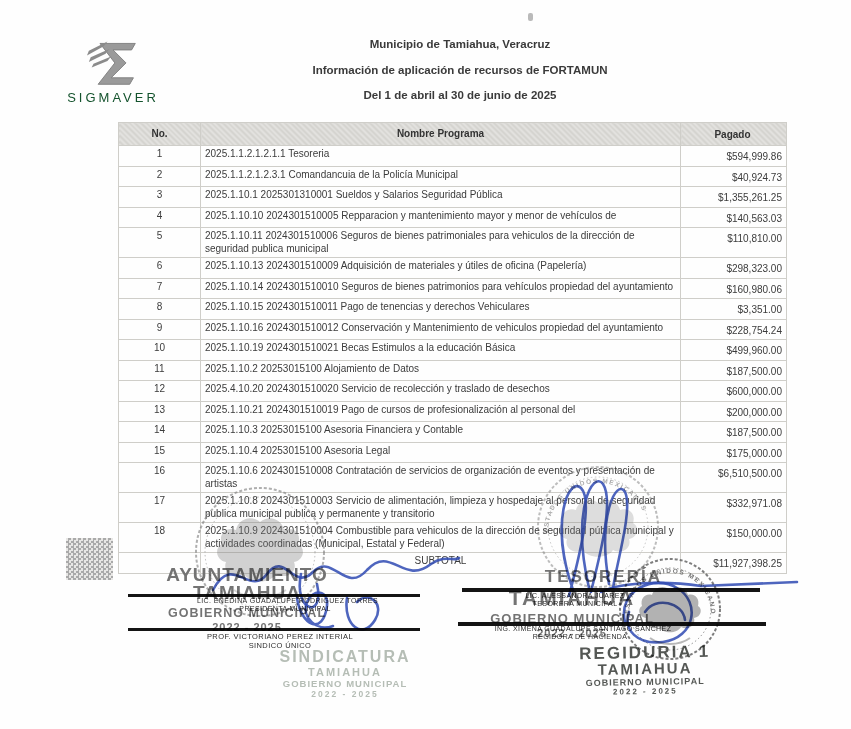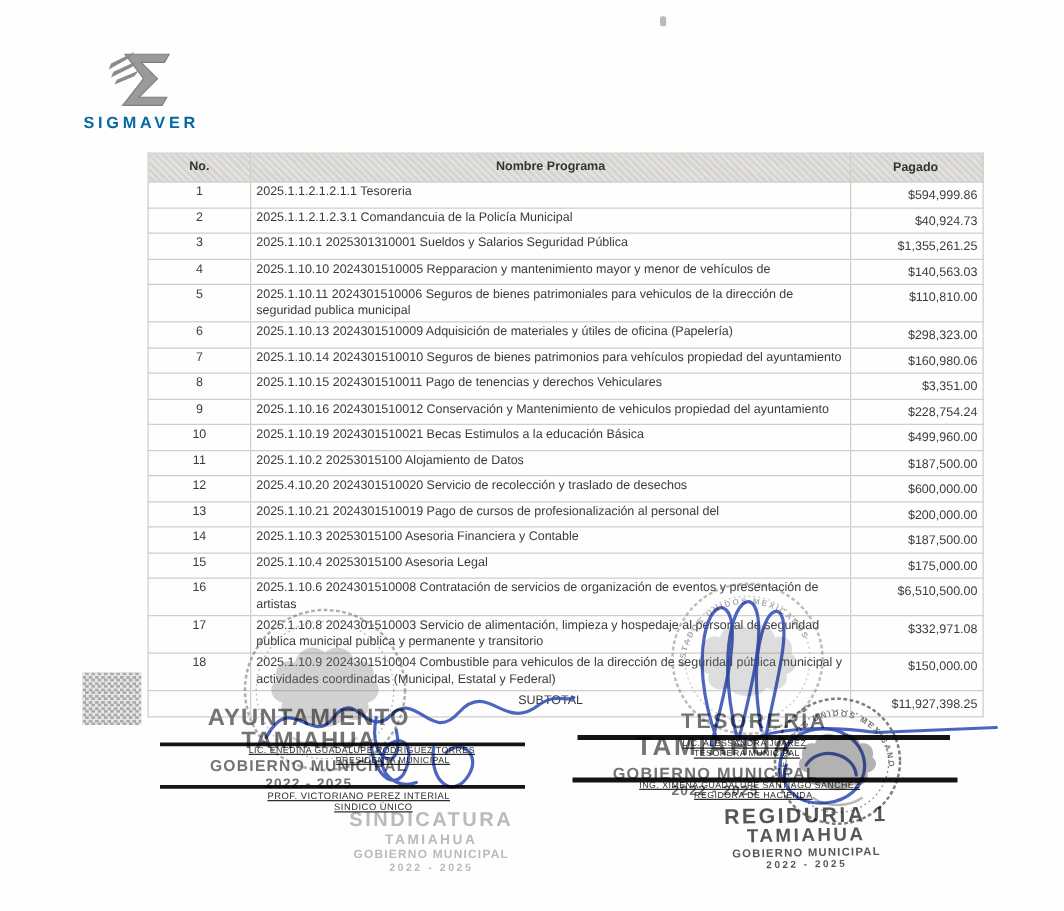--- a/index.html
+++ b/index.html
@@ -2,21 +2,21 @@
 <html><head>
 <meta charset="utf-8">
 <style>
   html,body{margin:0;padding:0;background:#ffffff;}
   .page{position:relative;width:851px;height:729px;background:#fefefe;overflow:hidden;
         font-family:"Liberation Sans","DejaVu Sans",sans-serif;color:#333;}
 
   
   .logo{position:absolute;left:58px;top:36px;width:110px;text-align:center;}
   .logo svg{display:block;margin:0 auto;}
-  .brand{font-size:13px;font-weight:bold;letter-spacing:3px;color:#0369a1;margin-top:2px;}
+  .brand{font-size:13px;font-weight:normal;letter-spacing:3px;color:#14532d;margin-top:2px;}
 
   
   .doc-header{position:absolute;left:70px;top:38px;width:780px;text-align:center;}
   .doc-header .h{font-weight:bold;color:#3a3a3a;}
   .h1{font-size:11.5px;}
   .h2{font-size:11.5px;margin-top:14px;}
   .h3{font-size:11.5px;margin-top:13px;}
   .smudge{position:absolute;left:528px;top:13px;width:5px;height:8px;background:#9d9d9d;border-radius:2px;opacity:.7;}
 
   
@@ -38,21 +38,21 @@
   .mult{mix-blend-mode:multiply;}
   .qr{position:absolute;left:66px;top:538px;width:47px;height:42px;
       background:repeating-conic-gradient(#8f8f8f 0% 25%,#eceae7 0% 50%) 0 0/5px 5px;
       opacity:.75;filter:contrast(.9);}
   .seal{position:absolute;opacity:.6;}
   .sigline{position:absolute;height:3px;background:#141414;}
   .stampblock{position:absolute;text-align:center;color:#737373;}
   .st-big{font-weight:bold;font-size:19px;letter-spacing:1px;line-height:18px;}
   .st-mid{font-weight:bold;font-size:12.5px;letter-spacing:1px;line-height:14px;margin-top:4px;}
   .st-sm{font-weight:bold;font-size:11px;letter-spacing:1px;line-height:12px;margin-top:1px;}
-  .cap{position:absolute;font-size:7px;color:#2d2d2d;letter-spacing:.4px;text-align:right;white-space:nowrap;text-decoration:underline;}
+  .cap{position:absolute;font-size:7px;color:#2d2d2d;letter-spacing:.4px;text-align:center;white-space:nowrap;}
   .faded{color:rgba(120,134,120,.55);}
   .regid{color:rgba(60,64,60,.88);transform:rotate(-1deg);}
   .ink{position:absolute;z-index:3;mix-blend-mode:multiply;}
   .ink path{fill:none;stroke:#3550b5;stroke-width:2.6;stroke-linecap:round;stroke-linejoin:round;opacity:.88;}
   .sealtxt{font-size:6.5px;letter-spacing:1.5px;fill:#555;font-weight:bold;}
 </style>
 </head>
 <body>
 
 <div class="page">
@@ -64,20 +64,25 @@
       </g>
       <g fill="#8b8b8b">
         <path d="M4,16 L24,6 L20,11 L2,21 Z"></path>
         <path d="M6,23 L26,14 L22,19 L4,28 Z"></path>
         <path d="M9,30 L28,22 L24,27 L7,34 Z"></path>
       </g>
     </svg>
     <div class="brand">SIGMAVER</div>
   </div>
 
+  <div class="doc-header">
+    <div class="h h1">Municipio de Tamiahua, Veracruz</div>
+    <div class="h h2">Información de aplicación de recursos de FORTAMUN</div>
+    <div class="h h3">Del 1 de abril al 30 de junio de 2025</div>
+  </div>
   <div class="smudge"></div>
 
   <table class="program-table">
     <colgroup>
         <col style="width:82px">
         <col style="width:480px">
         <col style="width:106px">
       </colgroup>
     <thead>
       <tr>

